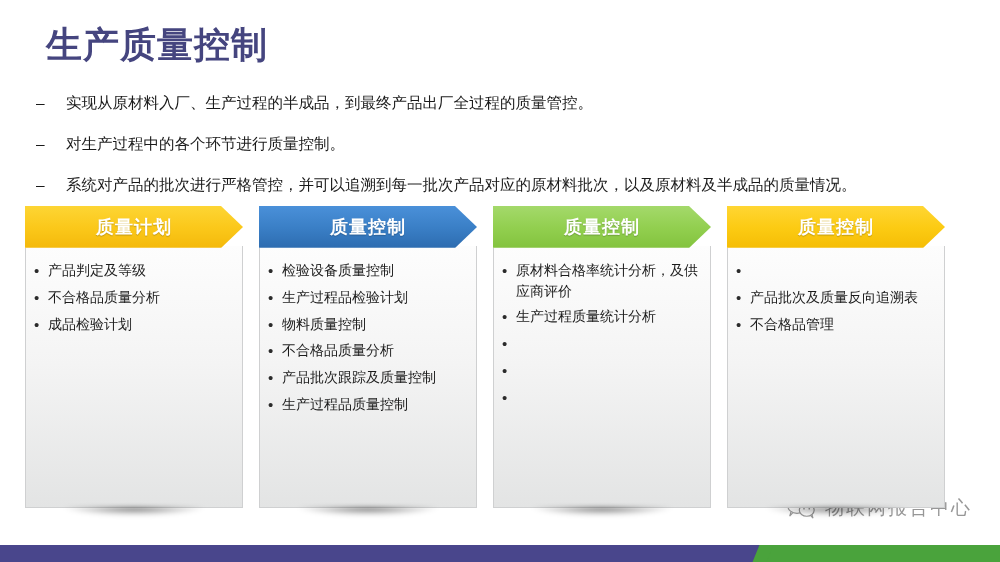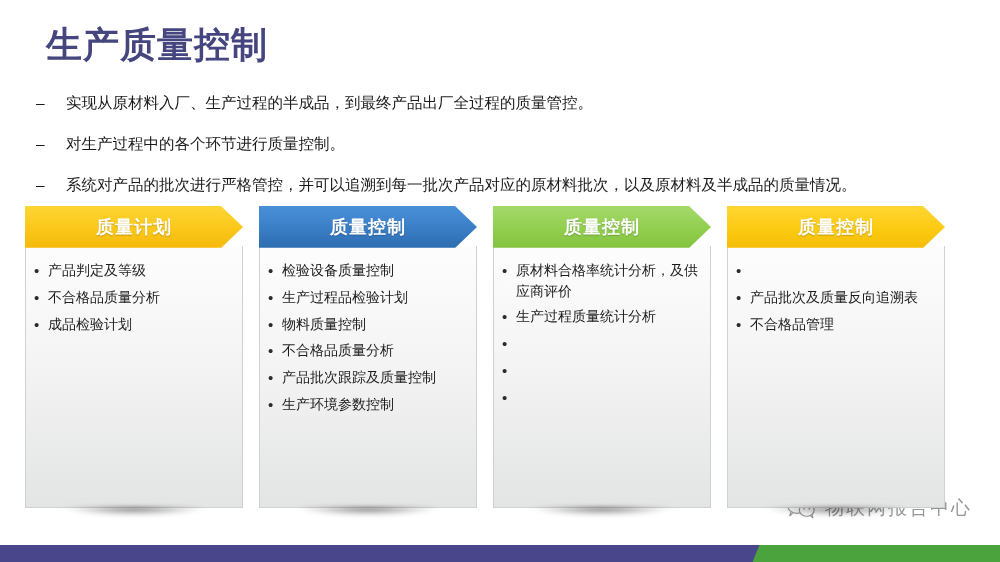--- a/index.html
+++ b/index.html
@@ -235,21 +235,21 @@
         <li>
             <span class="li-dot">•</span>
             <span class="li-text">不合格品质量分析</span>
           </li>
         <li>
             <span class="li-dot">•</span>
             <span class="li-text">产品批次跟踪及质量控制</span>
           </li>
         <li>
             <span class="li-dot">•</span>
-            <span class="li-text">生产环境参数控制</span>
+            <span class="li-text">生产过程品质量控制</span>
           </li>
       </ul>
     </div>
   </div>
 
   <div class="column">
     <div class="col-header hdr-green">质量控制</div>
     <div class="col-body">
       <ul>
         <li>

